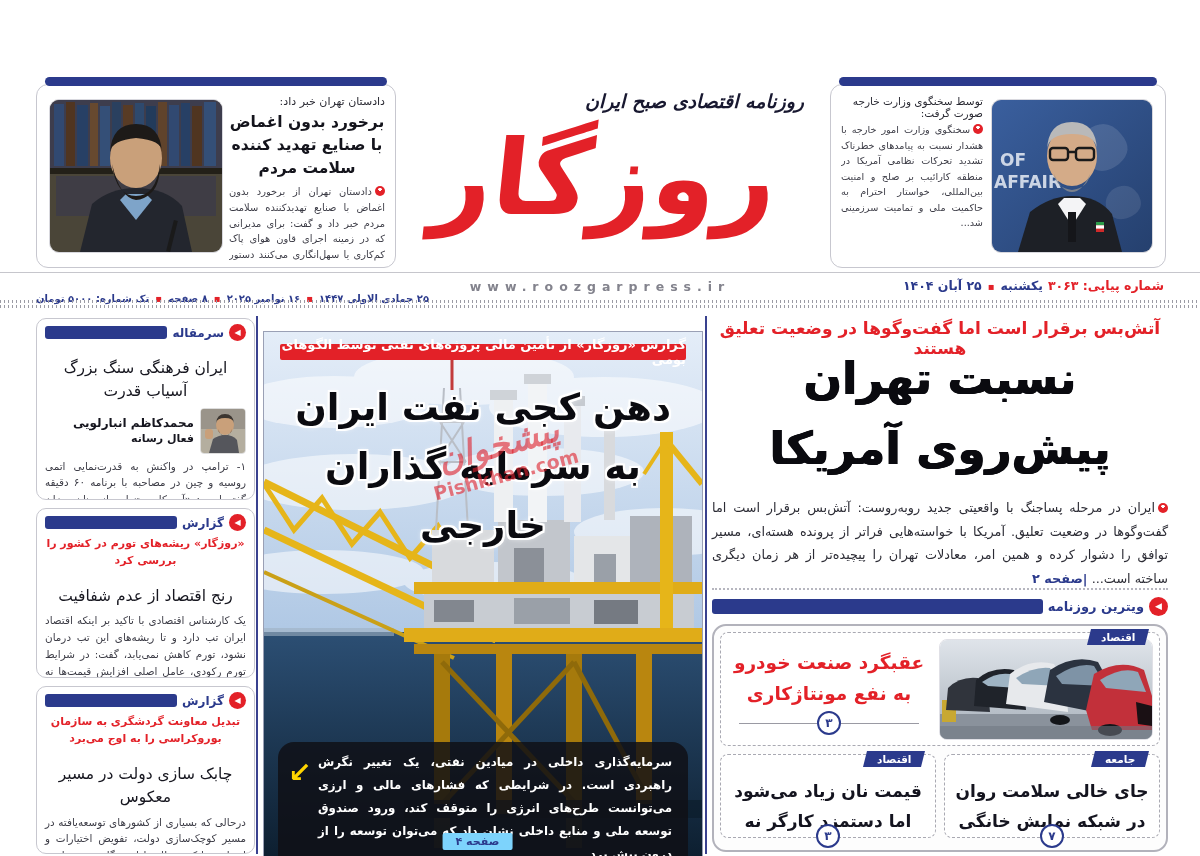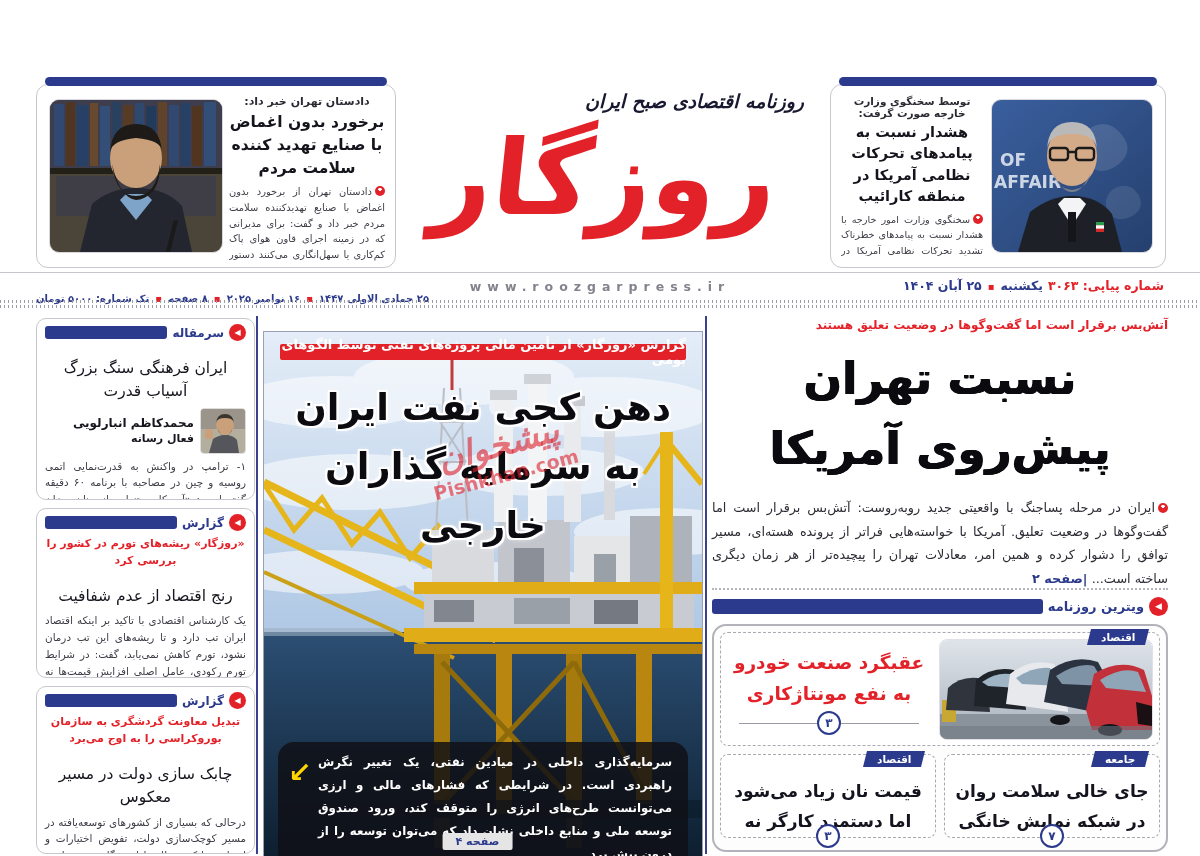--- a/index.html
+++ b/index.html
@@ -12,21 +12,21 @@
   .topcard .navybar{position:absolute;top:-8px;left:8px;right:8px;height:9px;
            background:#2b3a8c;border-radius:5px;}
   .tc-left{left:36px;width:358px;}
   .tc-right{left:830px;width:334px;}
   .pframe{position:absolute;border-radius:10px;overflow:hidden;border:1px solid #d8d8de;background:#ccc;}
   .tc-left .pframe{left:12px;top:14px;width:172px;height:152px;}
   .tc-right .pframe{right:12px;top:14px;width:160px;height:152px;}
   .tc-text{position:absolute;top:10px;bottom:6px;overflow:hidden;direction:rtl;}
   .tc-left .tc-text{left:192px;right:10px;}
   .tc-right .tc-text{left:10px;right:182px;}
-  .tc-kicker{font-size:11px;font-weight:bold;color:#2a2a33;text-align:center;margin-bottom:3px;}
+  .tc-kicker{font-size:11px;font-weight:normal;color:#2a2a33;text-align:right;margin-bottom:3px;}
   .tc-head{font-size:15.5px;font-weight:bold;color:#14141c;line-height:1.48;text-align:center;margin-bottom:4px;}
   .tc-body{font-size:9.9px;color:#3c3c46;line-height:1.6;text-align:justify;}
   .redmark{display:inline-block;width:10px;height:10px;border-radius:50%;
            background:radial-gradient(circle at 50% 32%,#fff 0 1.6px,#e32128 1.7px);
            margin-left:3px;vertical-align:-1px;}
   .pageref{color:#2b3a8c;font-weight:bold;white-space:nowrap;}
 
   
   .logo-area{position:absolute;left:400px;top:58px;width:410px;height:206px;}
   .logo-tagline{position:absolute;right:6px;top:32px;font-size:19px;font-weight:bold;
@@ -82,25 +82,25 @@
                     0 2px 0 #fff,0 -2px 0 #fff,2px 0 0 #fff,-2px 0 0 #fff,0 0 6px #fff;}
   .pb-watermark{position:absolute;top:92px;left:50%;transform:translateX(-38%) rotate(-15deg);
         z-index:4;text-align:center;color:rgba(222,30,42,.6);pointer-events:none;}
   .pb-watermark .wfa{font-size:34px;font-weight:bold;font-style:italic;}
   .pb-watermark .wen{font-size:19px;font-weight:bold;}
   .pb-caption{position:absolute;left:14px;right:14px;top:410px;z-index:3;background:rgba(15,15,21,.84);
         border-radius:16px;color:#fff;font-size:11.8px;font-weight:bold;line-height:1.95;
         padding:9px 16px 9px 40px;text-align:justify;direction:rtl;box-sizing:border-box;min-height:88px;}
   .pb-caption .cap-arrow{position:absolute;left:10px;top:4px;color:#ffd400;font-size:28px;font-weight:bold;}
   .pb-pagetag{position:absolute;bottom:7px;left:50%;transform:translateX(-58%);z-index:3;
-        background:#e5e5e5;color:#2b3a8c;font-weight:bold;font-size:11px;padding:2px 13px;border-radius:2px;text-align:center;}
-
-  
-  .main-kicker{position:absolute;left:712px;top:318px;width:456px;direction:rtl;
-        color:#e32128;font-weight:bold;font-size:12px;}
+        background:#7dd3fc;color:#2b3a8c;font-weight:bold;font-size:11px;padding:2px 13px;border-radius:2px;text-align:center;}
+
+  
+  .main-kicker{position:absolute;left:712px;top:318px;width:456px;text-align:center;direction:rtl;
+        color:#e32128;font-weight:bold;font-size:17px;}
   .main-headline{position:absolute;left:712px;top:344px;width:456px;text-align:center;direction:rtl;
         font-size:45px;font-weight:bold;color:#0a0a0f;line-height:1.55;
         text-shadow:.6px 0 0 #0a0a0f,-.6px 0 0 #0a0a0f;}
   .main-body{position:absolute;left:712px;top:496px;width:456px;direction:rtl;color:#2c2c35;
         font-size:12.8px;line-height:1.85;text-align:justify;}
   .dotted-sep{position:absolute;left:712px;top:588px;width:456px;border-top:2px dotted #b6b6bf;}
 
   .sc-head{position:absolute;left:712px;top:597px;width:456px;display:flex;align-items:center;
         gap:5px;direction:rtl;}
   .sc-head .secicon{width:19px;height:19px;flex-basis:19px;font-size:9px;}
@@ -208,21 +208,20 @@
           <rect x="84" y="48" width="18" height="12" rx="3" fill="none" stroke="#1a1a1a" stroke-width="2.4"></rect>
           <line x1="76" y1="52" x2="84" y2="52" stroke="#1a1a1a" stroke-width="2.4"></line>
           <rect x="104" y="122" width="8" height="10" fill="#d02a2a"></rect>
           <rect x="104" y="122" width="8" height="3.3" fill="#2a9d4a"></rect>
           <rect x="104" y="125.3" width="8" height="3.3" fill="#fff"></rect>
         </g>
       </svg>
     </div>
     <div class="tc-text">
       <div class="tc-kicker" style="font-size:10.5px">توسط سخنگوی وزارت خارجه صورت گرفت:</div>
-      <div class="tc-head" style="font-size:14.5px">هشدار نسبت به پیامدهای تحرکات نظامی آمریکا در منطقه کارائیب</div>
       <div class="tc-body" style="font-size:9.7px">
         <span class="redmark"></span><span>سخنگوی وزارت امور خارجه با هشدار نسبت به پیامدهای خطرناک تشدید تحرکات نظامی آمریکا در منطقه کارائیب بر صلح و امنیت بین‌المللی، خواستار احترام به حاکمیت ملی و تمامیت سرزمینی شد...</span>
         
       </div>
     </div>
   </div>
 
   <div class="dateline">
     <div class="dl-left">
       <span class="dl-seg">۲۵ جمادی الاولی ۱۴۴۷</span><span class="dl-seg">۱۶ نوامبر ۲۰۲۵</span><span class="dl-seg">۸ صفحه</span><span class="dl-seg">تک شماره: ۵۰۰۰ تومان</span>

